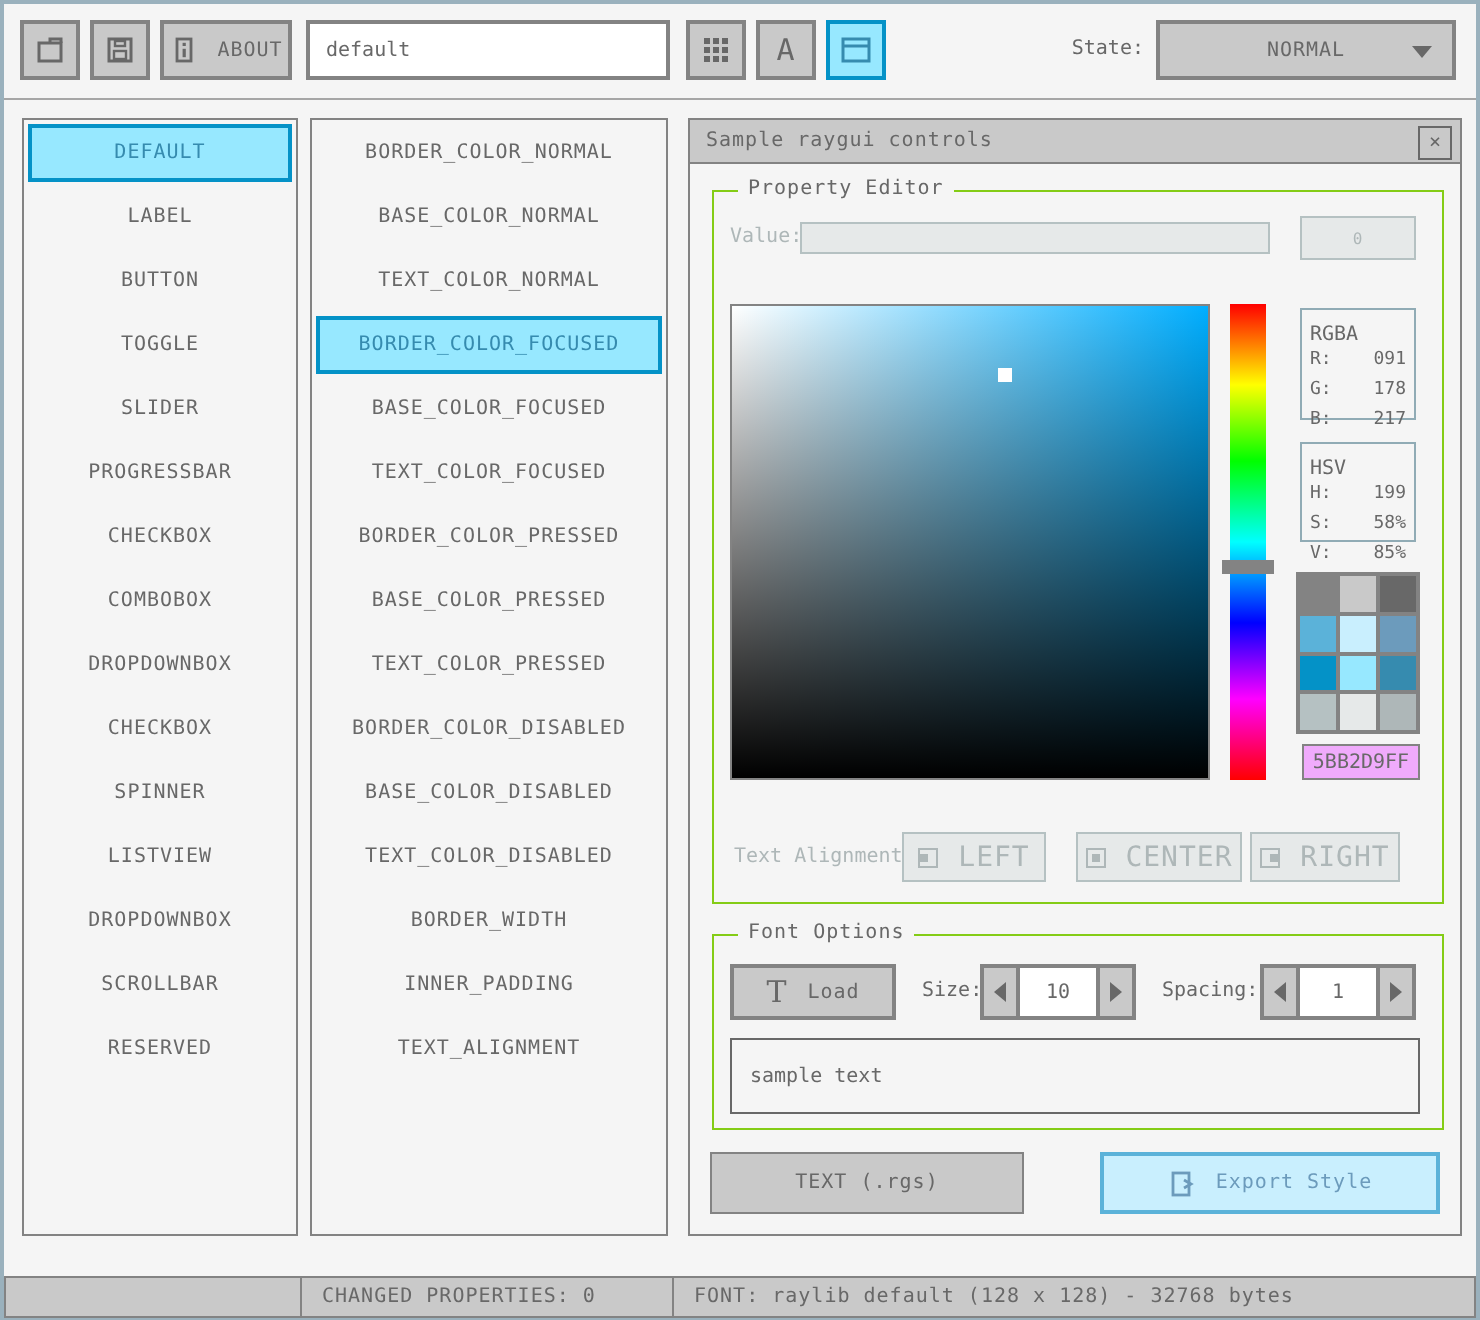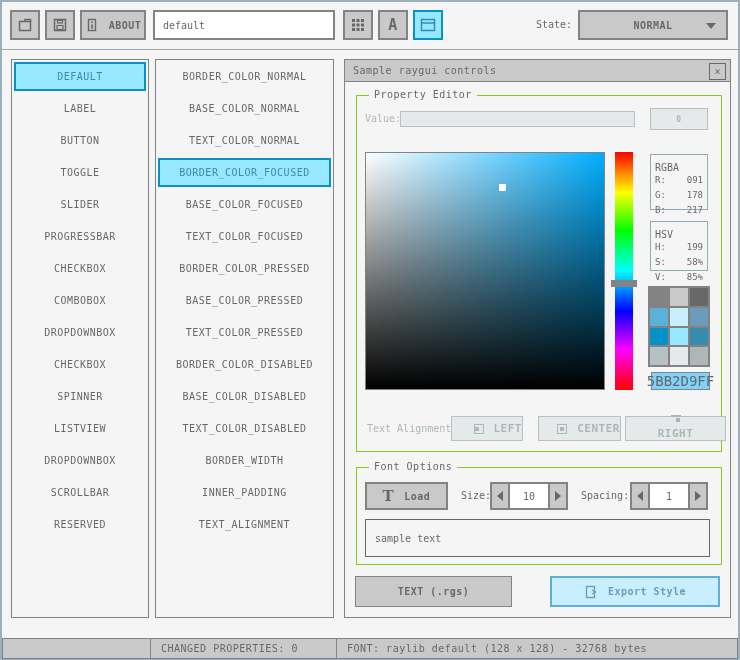--- a/index.html
+++ b/index.html
@@ -9,21 +9,21 @@
     font-family:"DejaVu Sans Mono", monospace;
     color:#686868;font-size:10px;
     -webkit-font-smoothing:none;
   }
   .window{position:absolute;inset:0;border:2px solid #9ab1bd;background:#f5f5f5;box-sizing:border-box;}
 
   
   .btn{
     background:#c9c9c9;border:2px solid #838383;box-sizing:border-box;
     display:flex;align-items:center;justify-content:center;gap:10px;
-    color:#686868;letter-spacing:0.5px;cursor:default;font-weight:bold;
+    color:#686868;letter-spacing:0.5px;cursor:default;
   }
   .btn.active{background:#97e8ff;border-color:#0492c7;color:#368baf;}
   .btn.focusedblue{background:#c9effe;border-color:#5bb2d9;color:#6c9bbc;}
   .btn.disabled{background:#e6e9e9;border-color:#b5c1c2;color:#aeb7b8;border-width:1px;}
   .group{position:absolute;border:1px solid #84cc16;box-sizing:border-box;}
   .group>.gtitle{position:absolute;top:-7px;left:12px;background:#f5f5f5;padding:0 5px;letter-spacing:0.5px;}
 
   
   .toolbar{position:absolute;left:0;top:0;right:0;height:47px;border-bottom:1px solid #a6a6a6;}
   .tbtn{position:absolute;top:8px;height:30px;}
@@ -71,27 +71,27 @@
 
   .mini-group{position:absolute;left:293px;width:58px;border:1px solid #90abb5;box-sizing:border-box;padding:7px 4px 2px 4px;}
   #rgba-group{top:58px;height:56px;}
   #hsv-group{top:125px;height:50px;}
   .mini-row{display:flex;justify-content:space-between;font-size:9px;line-height:15px;}
 
   #palette{position:absolute;left:291px;top:190px;width:62px;height:81px;background:#838383;
     display:grid;grid-template-columns:repeat(3,1fr);grid-auto-rows:1fr;gap:2px;padding:2px;box-sizing:border-box;}
   .swatch{width:100%;height:100%;}
   #hex-box{position:absolute;left:294px;top:276px;width:59px;height:18px;border:1px solid #838383;box-sizing:border-box;
-    display:flex;align-items:center;justify-content:center;font-size:14px;background:#7dd3fc;}
+    display:flex;align-items:center;justify-content:center;font-size:10px;background:#f0abfc;}
 
   #ta-label{position:absolute;left:10px;top:320px;height:25px;line-height:25px;color:#aeb7b8;}
-  .ta-btn{position:absolute;top:320px;height:25px;font-size:11px;justify-content:flex-end;}
+  .ta-btn{position:absolute;top:320px;height:25px;font-size:14px;}
   #ta-left{left:94px;width:72px;}
   #ta-center{left:181px;width:83px;}
-  #ta-right{left:268px;width:101px;flex-direction:column;}
+  #ta-right{left:268px;width:75px;}
   .align-icon{width:10px;height:10px;border:1px solid #aeb7b8;position:relative;box-sizing:border-box;}
   .align-icon i{position:absolute;width:4px;height:4px;background:#aeb7b8;top:2px;}
   .align-icon.l i{left:0;}
   .align-icon.c i{left:2px;}
   .align-icon.r i{right:0;}
 
   #font-group{left:11px;top:407px;width:366px;height:98px;}
   #load-btn{position:absolute;left:8px;top:14px;width:83px;height:28px;}
   .t-glyph{font-family:"DejaVu Serif",serif;font-size:15px;line-height:15px;color:#686868;}
   .spin-label{position:absolute;top:14px;height:28px;line-height:28px;}

